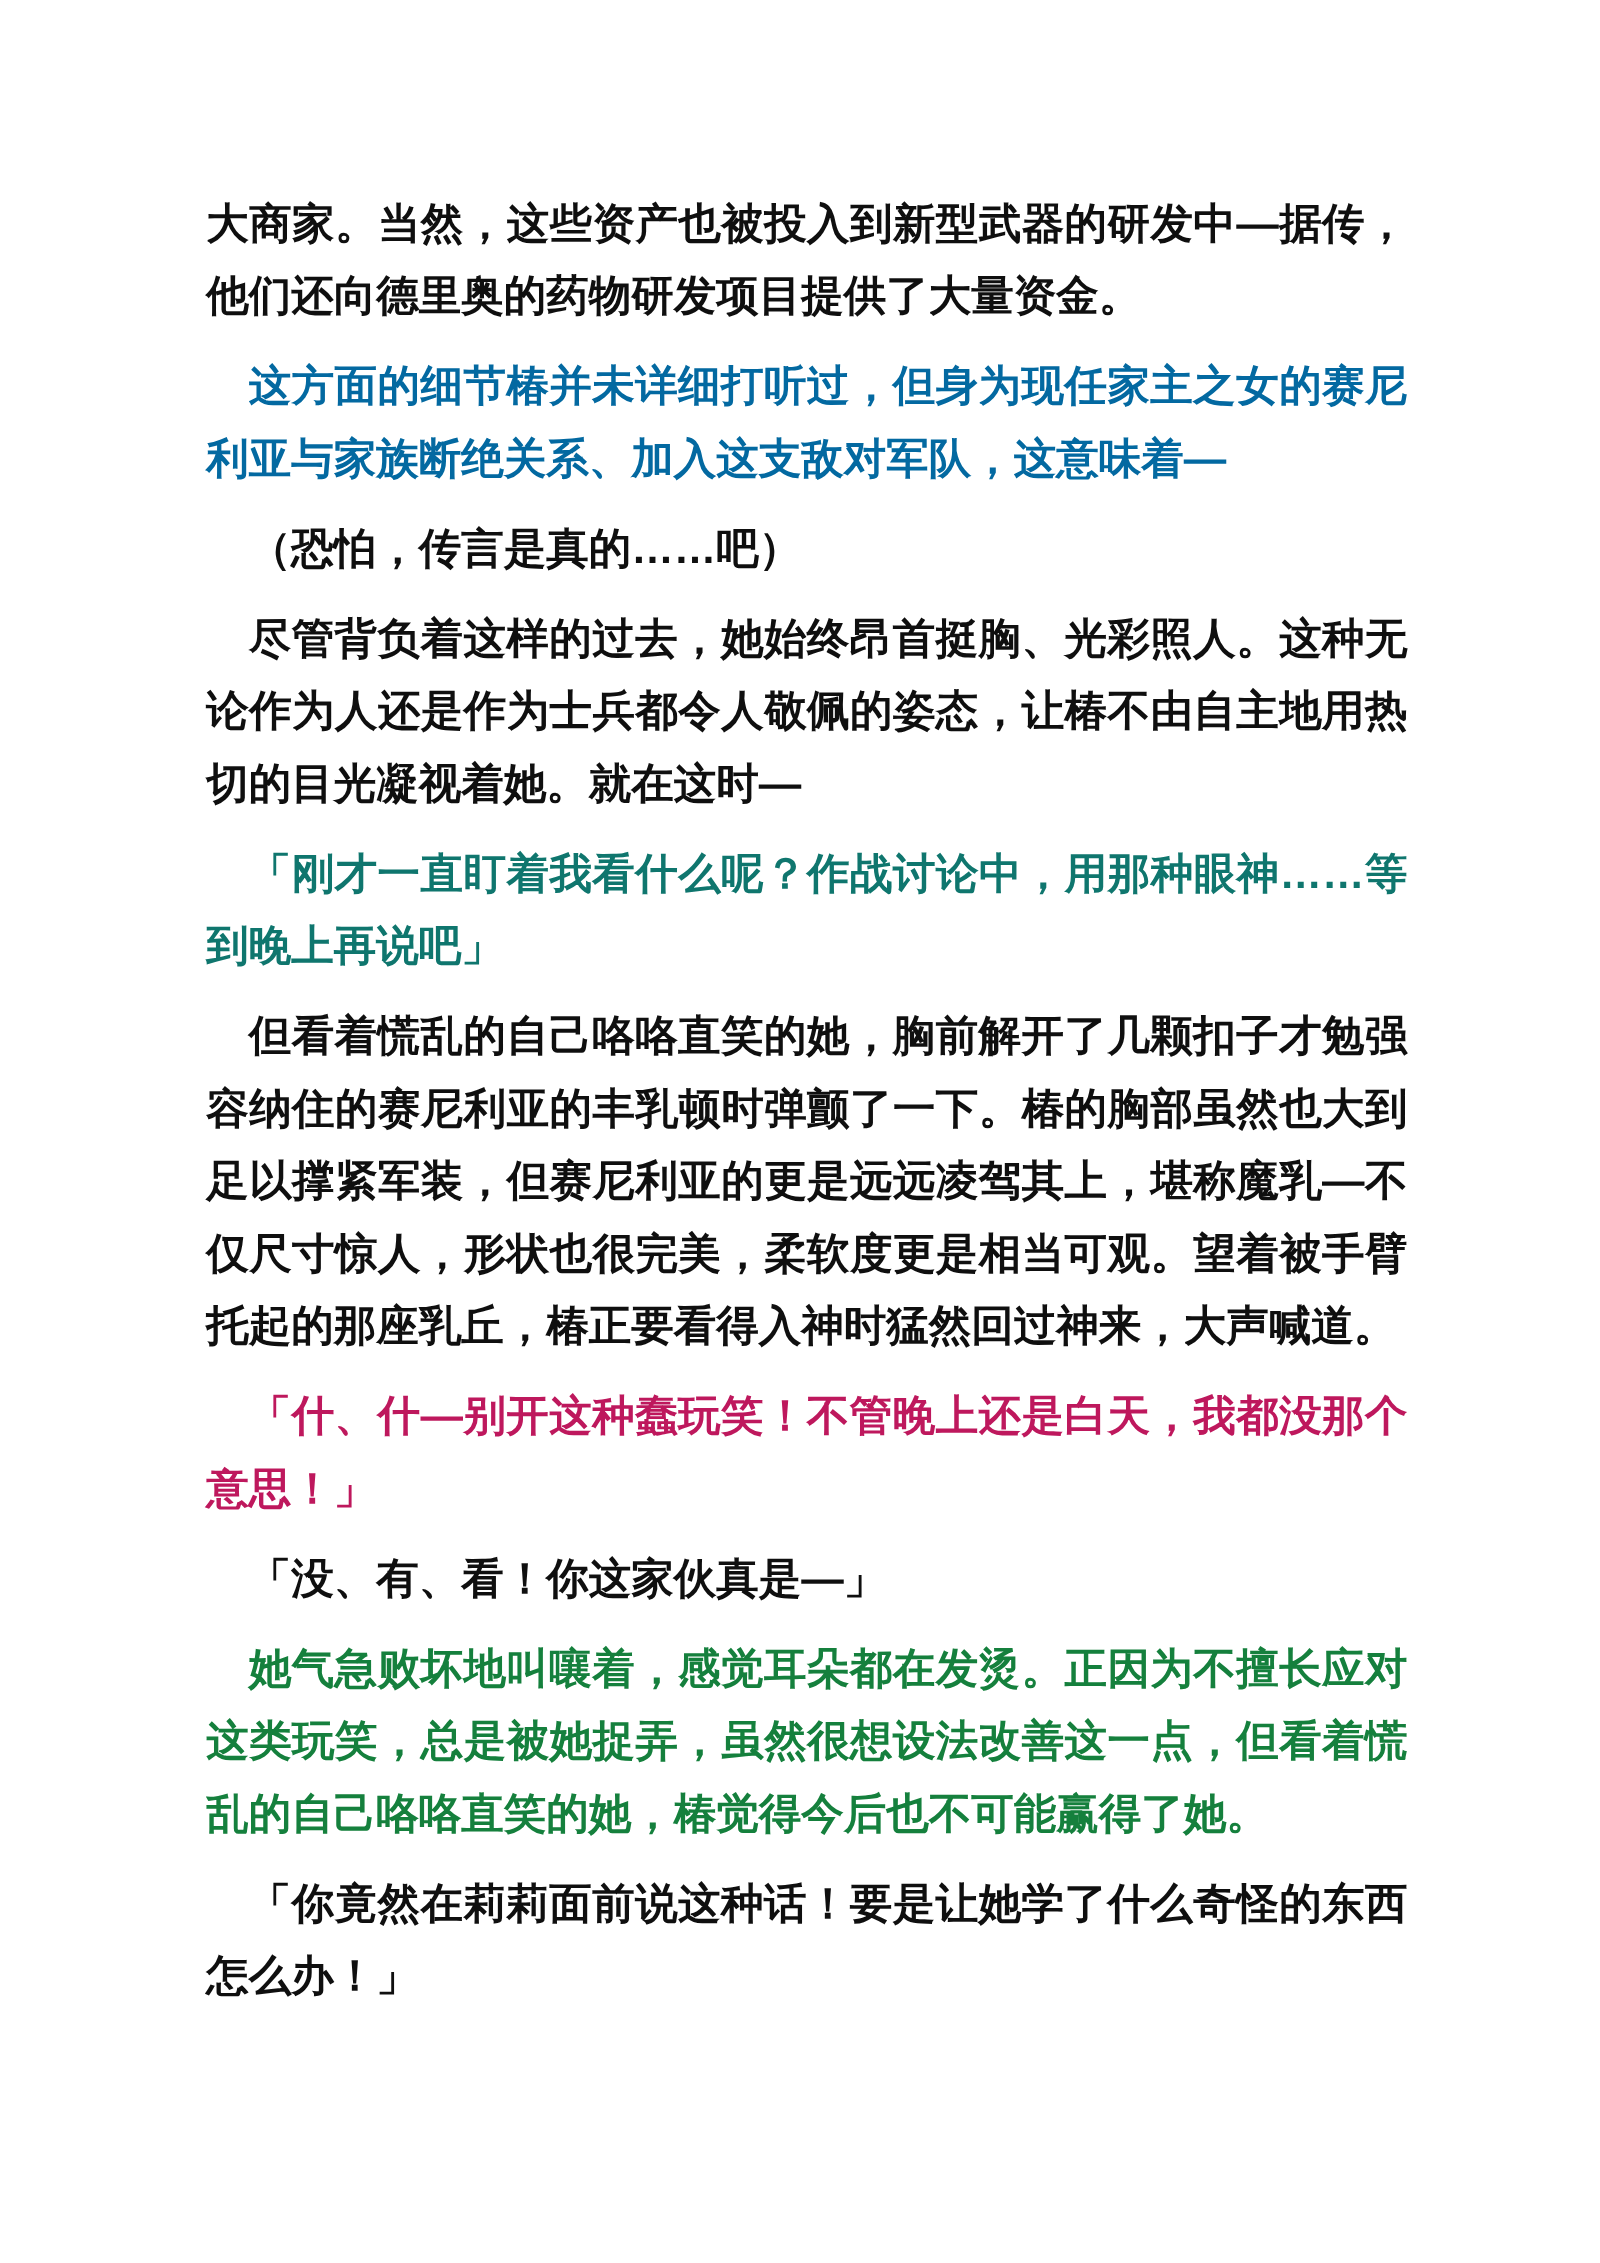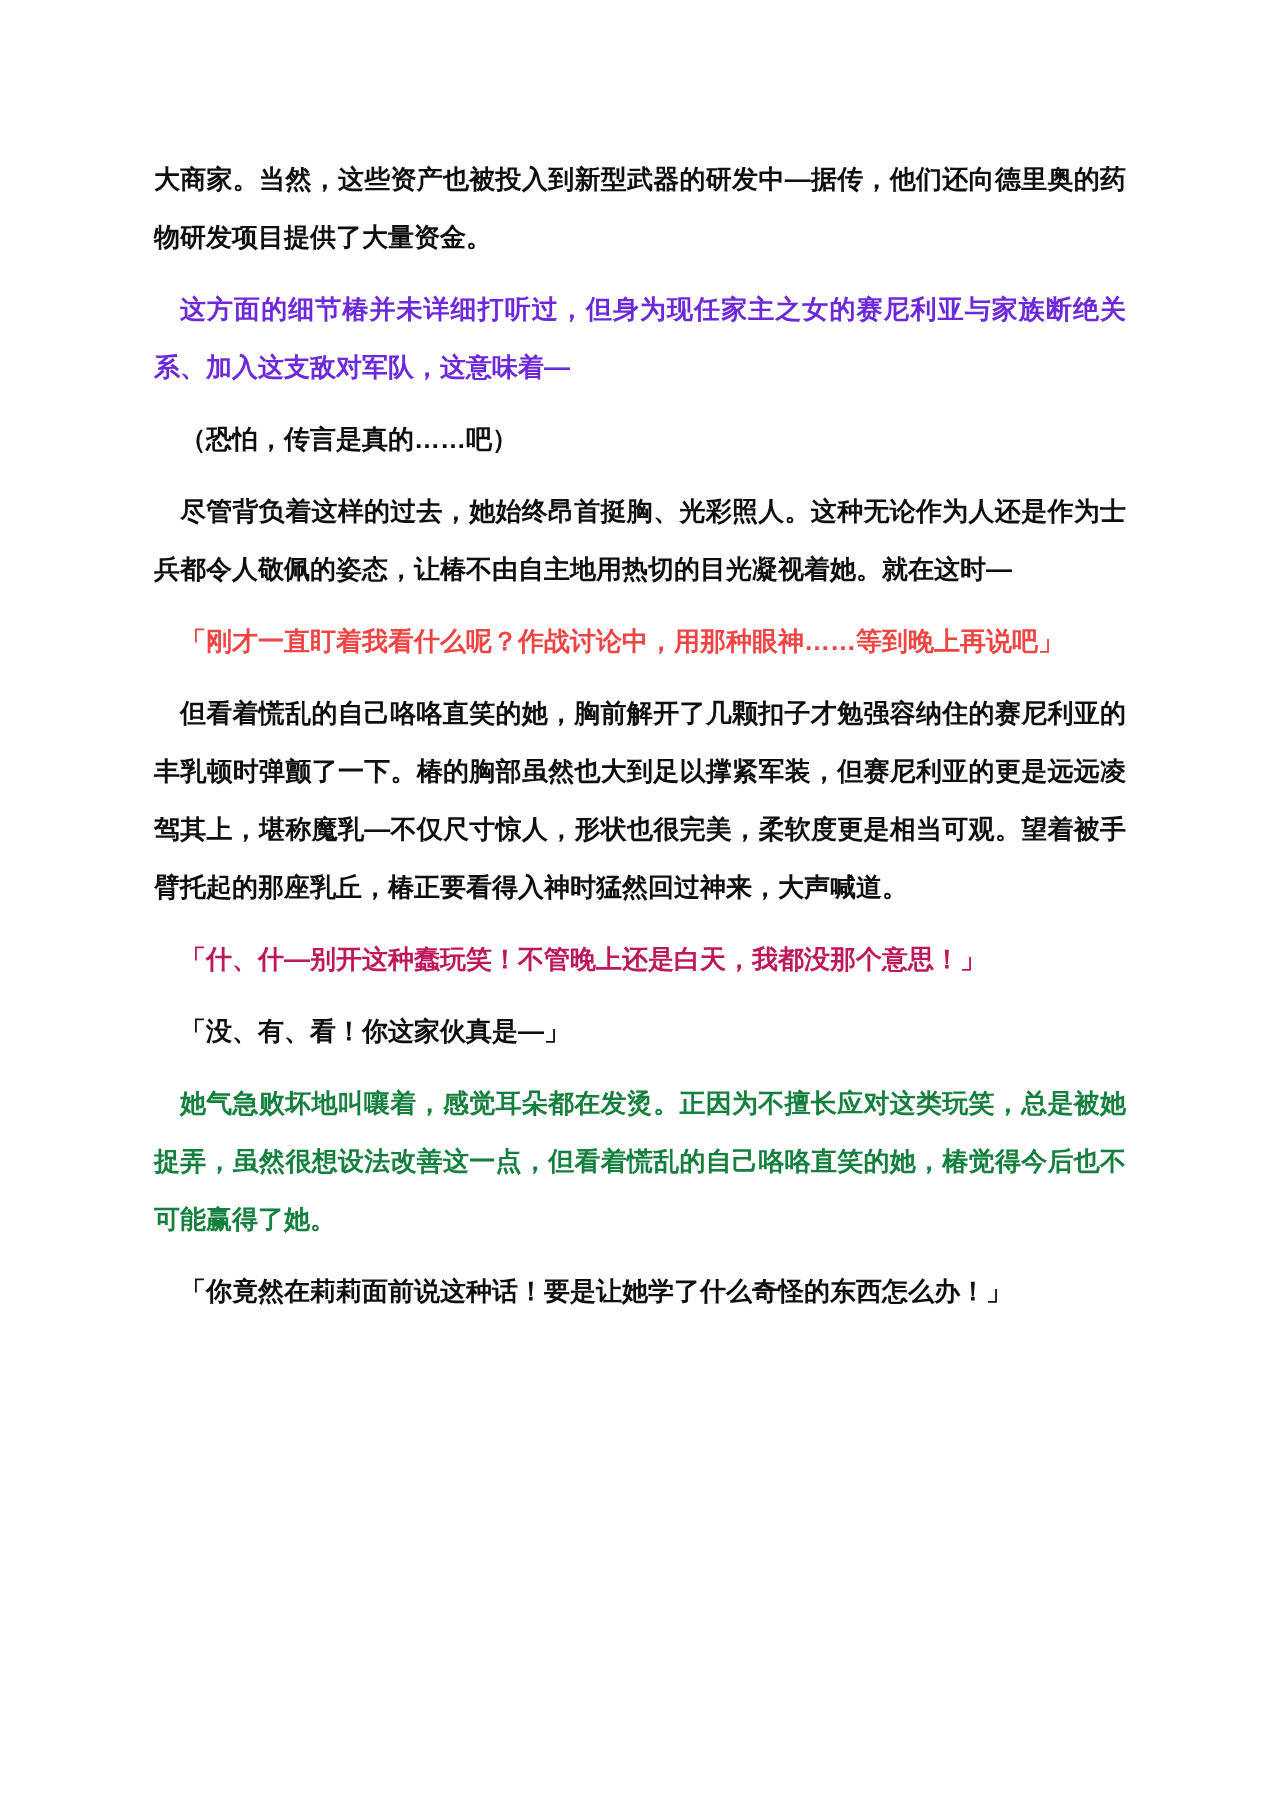--- a/index.html
+++ b/index.html
@@ -16,44 +16,44 @@
   .page {
     box-sizing: border-box;
     width: 1280px;
     height: 1810px;
     padding: 150px 126px 0 154px;
   }
   .para-list {
     width: 972px;
   }
   p.para {
-    margin: 0 0 14px 0;
-    font-size: 26px;
+    margin: 0 0 14px 11px;
+    font-size: 34px;
     line-height: 58px;
     font-weight: 600;
     color: #0f0f0f;
     text-align: justify;
     text-indent: 1em;
     letter-spacing: 0;
     word-break: break-all;
     overflow-wrap: break-word;
   }
   p.para.no-indent {
     text-indent: 0;
   }
 </style>
 </head>
 <body style="background: rgb(255, 255, 255);">
 
 <div class="page">
   <div class="para-list">
       <p class="para no-indent" style="color: rgb(15, 15, 15);">大商家。当然，这些资产也被投入到新型武器的研发中—据传，他们还向德里奥的药物研发项目提供了大量资金。</p>
-      <p class="para" style="color: #6d28d9;">这方面的细节椿并未详细打听过，但身为现任家主之女的赛尼利亚与家族断绝关系、加入这支敌对军队，这意味着—</p>
+      <p class="para" style="color: #0369a1;">这方面的细节椿并未详细打听过，但身为现任家主之女的赛尼利亚与家族断绝关系、加入这支敌对军队，这意味着—</p>
       <p class="para" style="color: rgb(15, 15, 15);">（恐怕，传言是真的……吧）</p>
       <p class="para" style="color: rgb(15, 15, 15);">尽管背负着这样的过去，她始终昂首挺胸、光彩照人。这种无论作为人还是作为士兵都令人敬佩的姿态，让椿不由自主地用热切的目光凝视着她。就在这时—</p>
-      <p class="para" style="color: #ef4444;">「刚才一直盯着我看什么呢？作战讨论中，用那种眼神……等到晚上再说吧」</p>
+      <p class="para" style="color: #0f766e;">「刚才一直盯着我看什么呢？作战讨论中，用那种眼神……等到晚上再说吧」</p>
       <p class="para" style="color: rgb(15, 15, 15);">但看着慌乱的自己咯咯直笑的她，胸前解开了几颗扣子才勉强容纳住的赛尼利亚的丰乳顿时弹颤了一下。椿的胸部虽然也大到足以撑紧军装，但赛尼利亚的更是远远凌驾其上，堪称魔乳—不仅尺寸惊人，形状也很完美，柔软度更是相当可观。望着被手臂托起的那座乳丘，椿正要看得入神时猛然回过神来，大声喊道。</p>
       <p class="para" style="color: #be185d;">「什、什—别开这种蠢玩笑！不管晚上还是白天，我都没那个意思！」</p>
       <p class="para" style="color: rgb(15, 15, 15);">「没、有、看！你这家伙真是—」</p>
       <p class="para" style="color: #15803d;">她气急败坏地叫嚷着，感觉耳朵都在发烫。正因为不擅长应对这类玩笑，总是被她捉弄，虽然很想设法改善这一点，但看着慌乱的自己咯咯直笑的她，椿觉得今后也不可能赢得了她。</p>
       <p class="para" style="color: rgb(15, 15, 15);">「你竟然在莉莉面前说这种话！要是让她学了什么奇怪的东西怎么办！」</p>
     </div>
 </div>
 
 </body></html>

